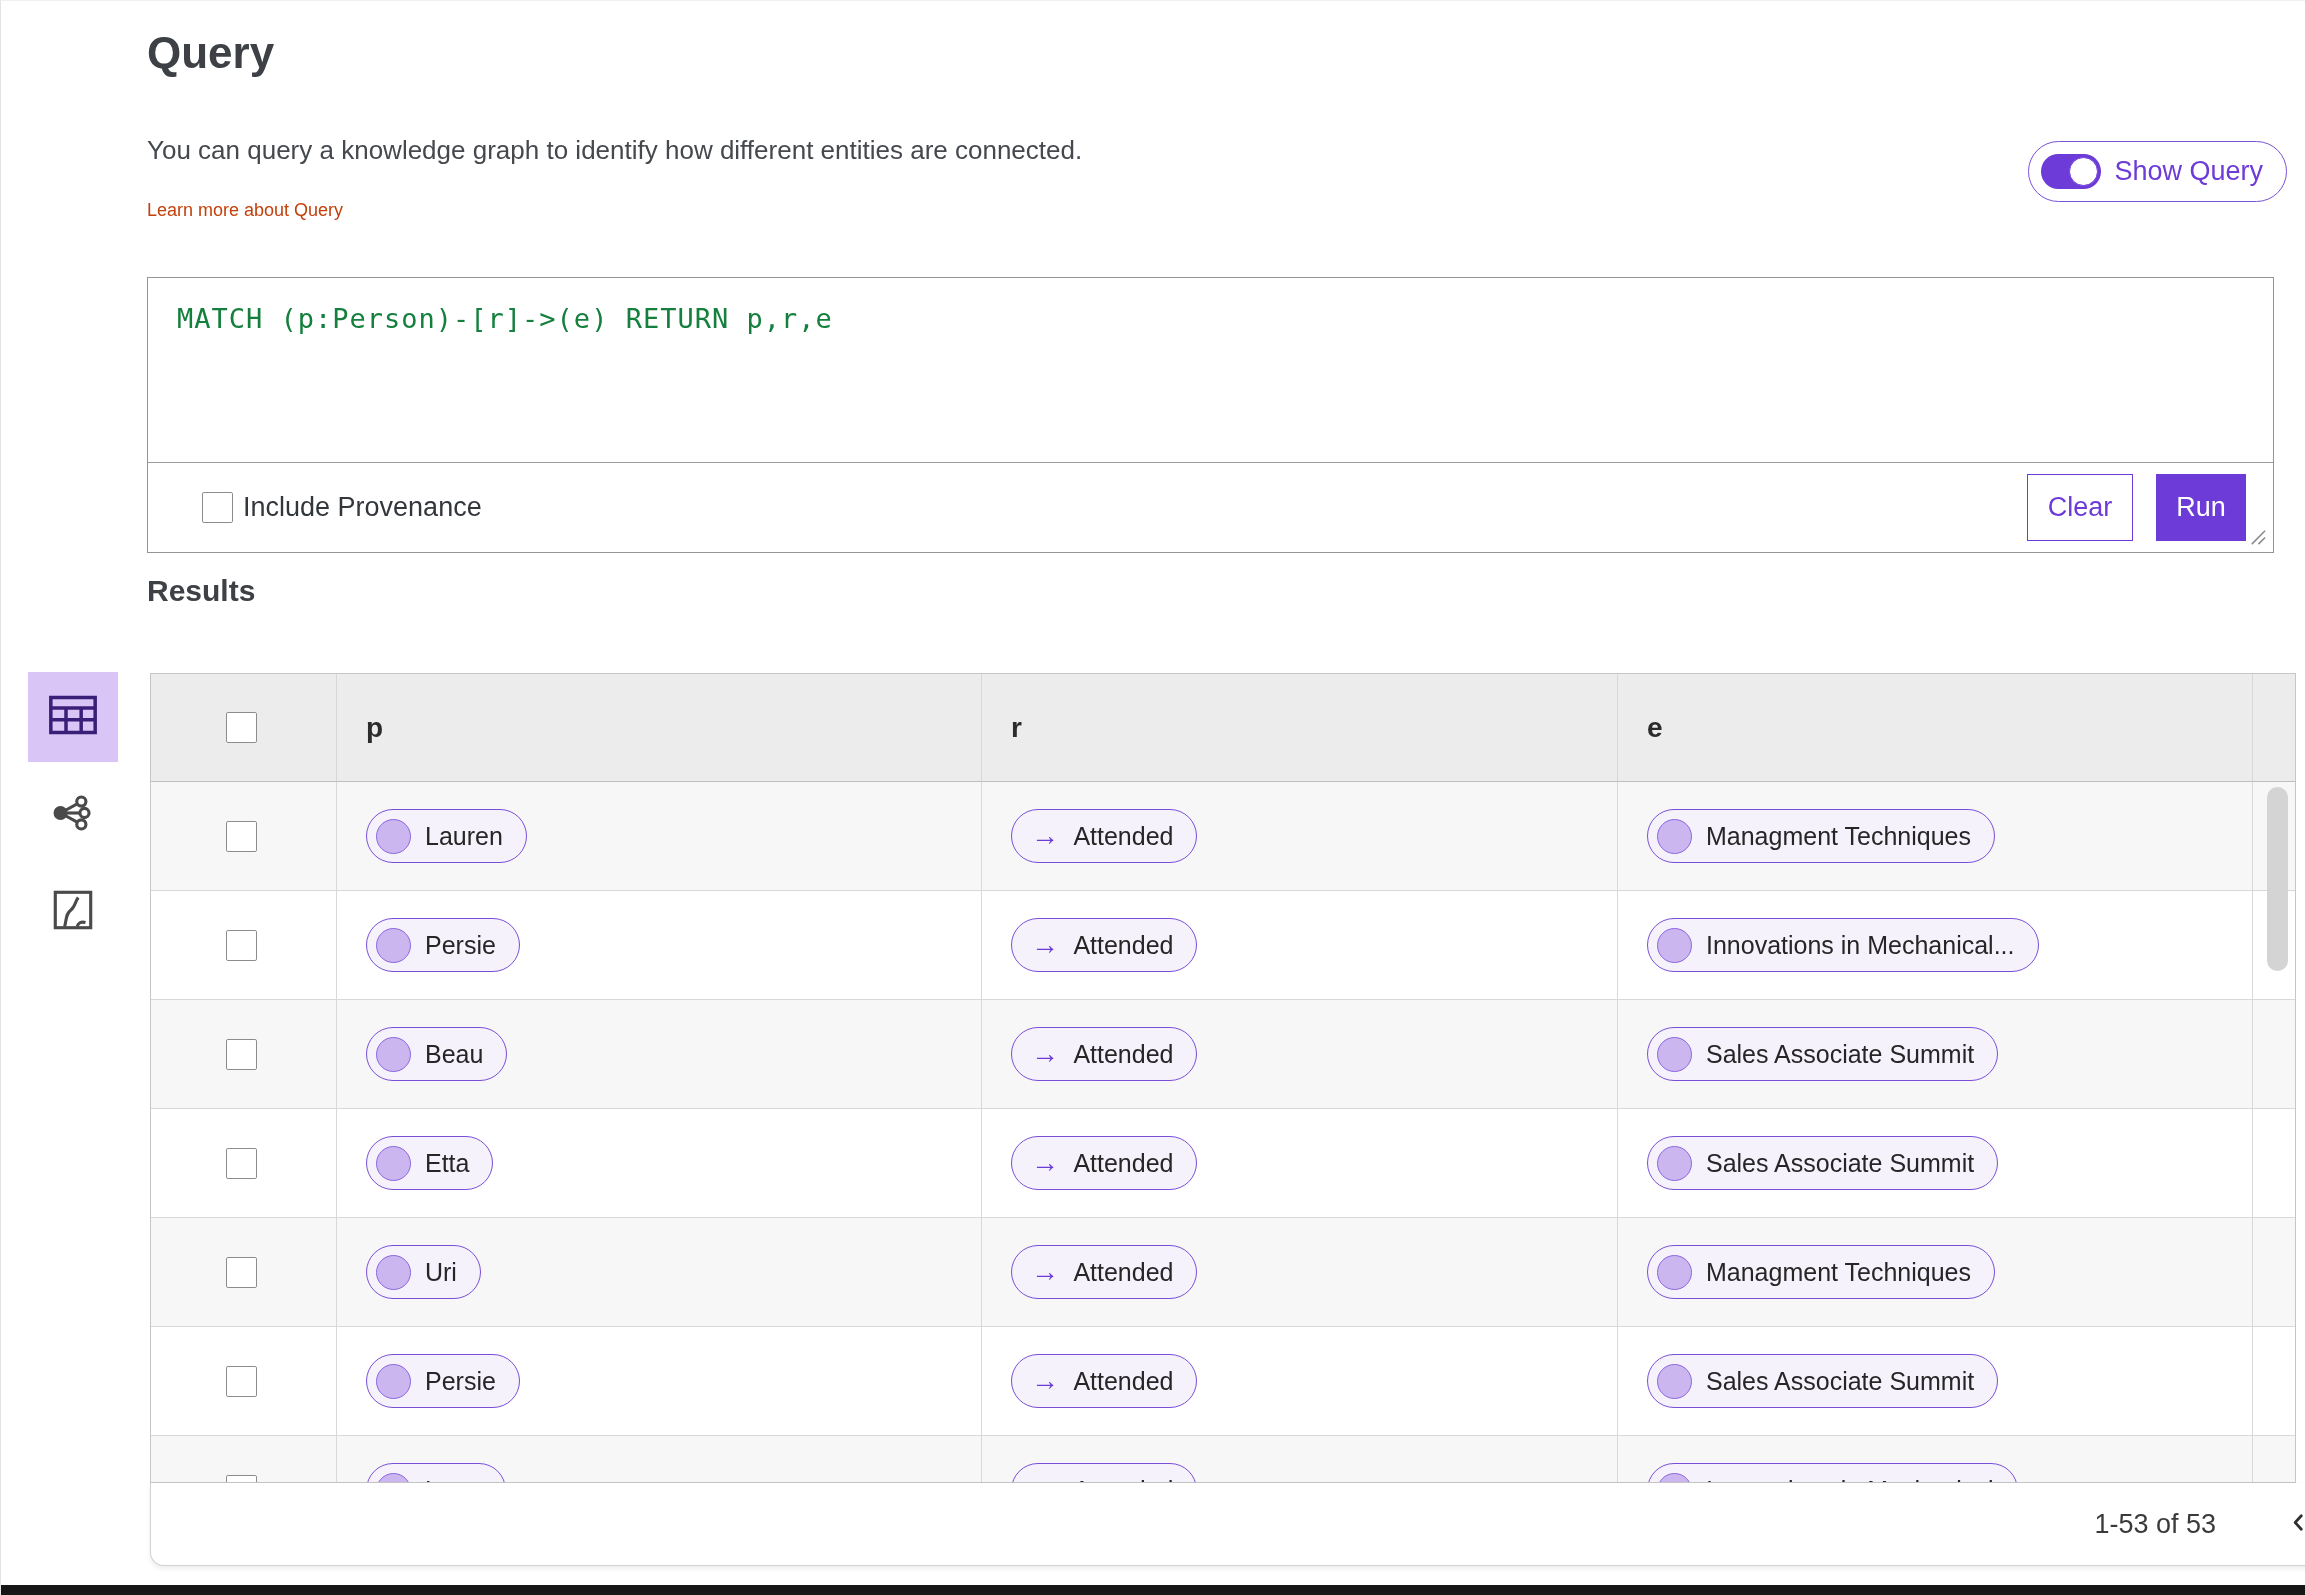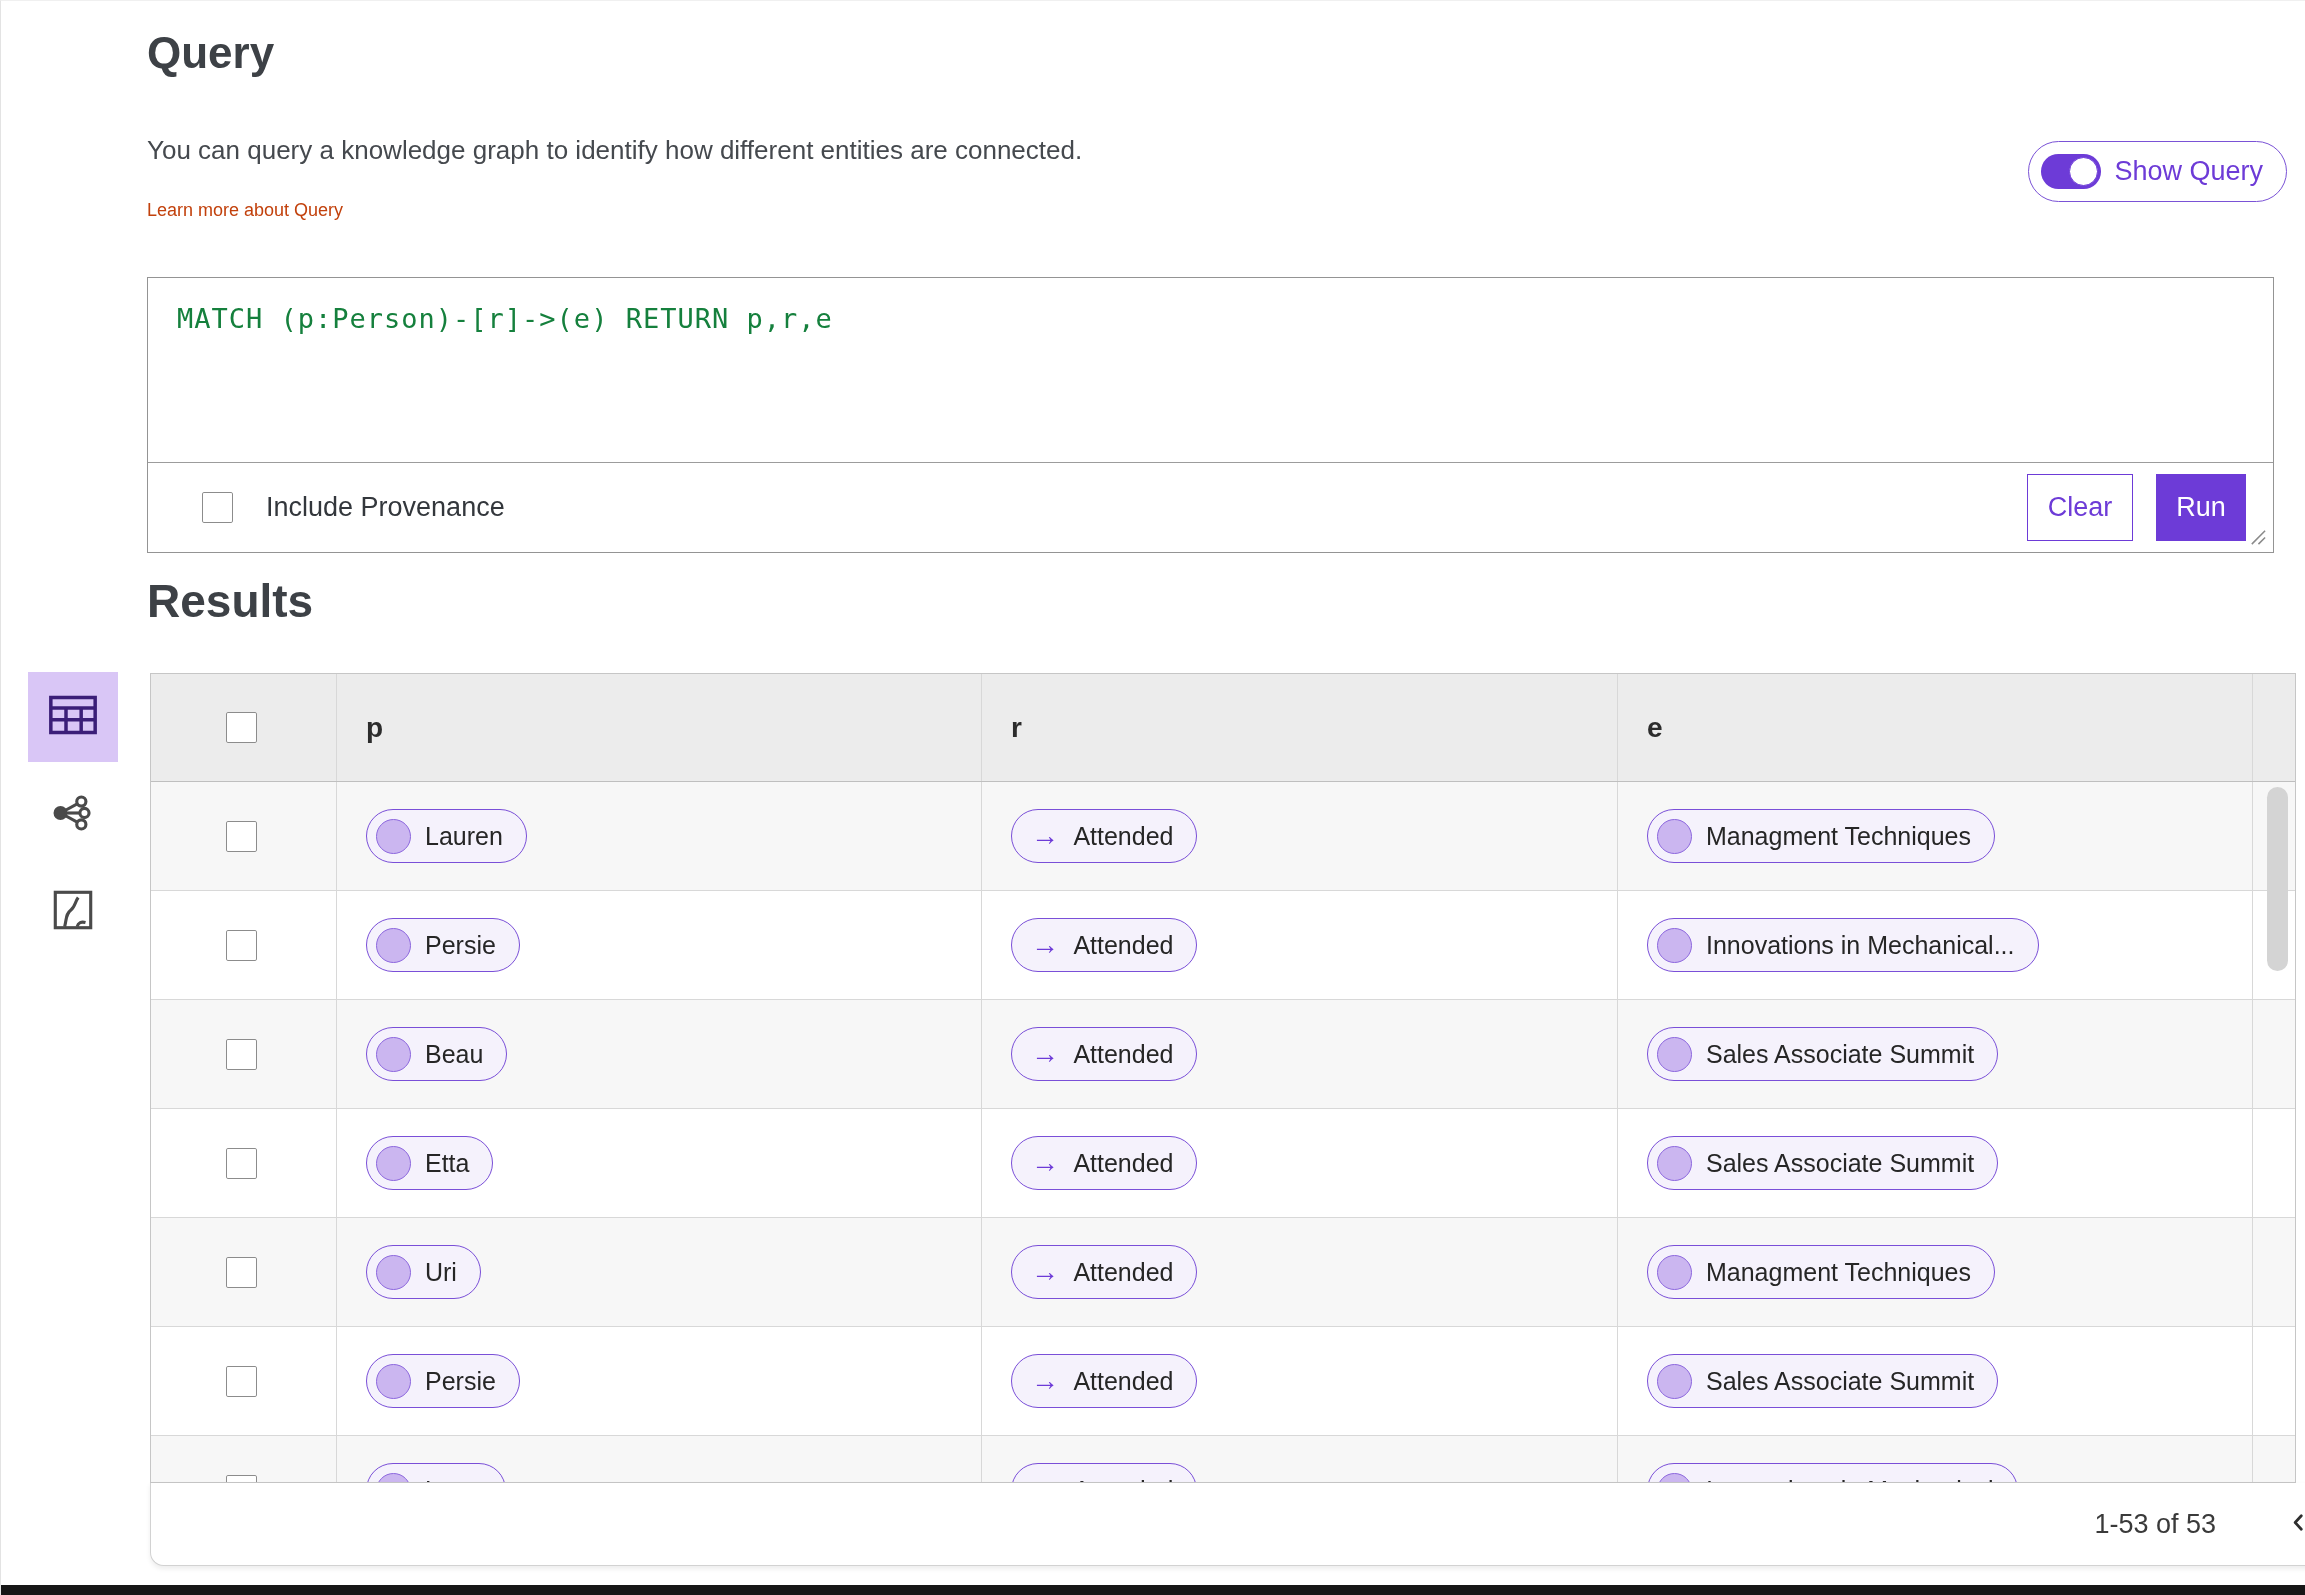--- a/index.html
+++ b/index.html
@@ -37,32 +37,32 @@
     font-size:27px; color:#15803d; white-space:pre; letter-spacing:1px;
   }
   .resize-handle { position:absolute; right:5.8px; bottom:5.8px; width:19px; height:19px; cursor:nwse-resize; }
   .query-footer {
     position:absolute; left:0; right:0; bottom:0; height:89px;
     display:flex; align-items:center; padding:0 27px 0 54px;
   }
   .checkbox {
     width:31px; height:31px; background:#fff; border:1.9px solid #8c8c8c; border-radius:1.9px; flex:0 0 auto;
   }
-  .prov-label { font-size:27px; color:#33373c; margin-left:33px; }
+  .prov-label { font-size:27px; color:#33373c; margin-left:10px; }
   .footer-spacer { flex:1; }
   .btn-clear {
     width:106px; height:67px; background:#fff; border:1.9px solid #6d3bd7; color:#6d3bd7;
     font-size:27px; font-family:inherit; cursor:pointer; margin-right:23px;
   }
   .btn-run {
     width:90px; height:67px; background:#6d3bd7; border:none; color:#fff;
     font-size:27px; font-family:inherit; cursor:pointer;
   }
   
-  .results-title { position:absolute; left:146px; top:573px; font-size:46px; font-weight:700; color:#3d4146; }
+  .results-title { position:absolute; left:146px; top:573px; font-size:30px; font-weight:700; color:#3d4146; }
   .view-rail { position:absolute; left:27px; top:671px; display:flex; flex-direction:column; gap:7.7px; }
   .view-item {
     width:90px; height:90px; display:flex; align-items:center; justify-content:center; cursor:pointer;
     background:transparent;
   }
   .view-item.selected { background:#d9c6f6; }
   
   .results-table {
     position:absolute; left:149px; top:672px; width:2146px; height:810px;
     border:1px solid #c6c6c6; background:#fff; overflow:hidden;

